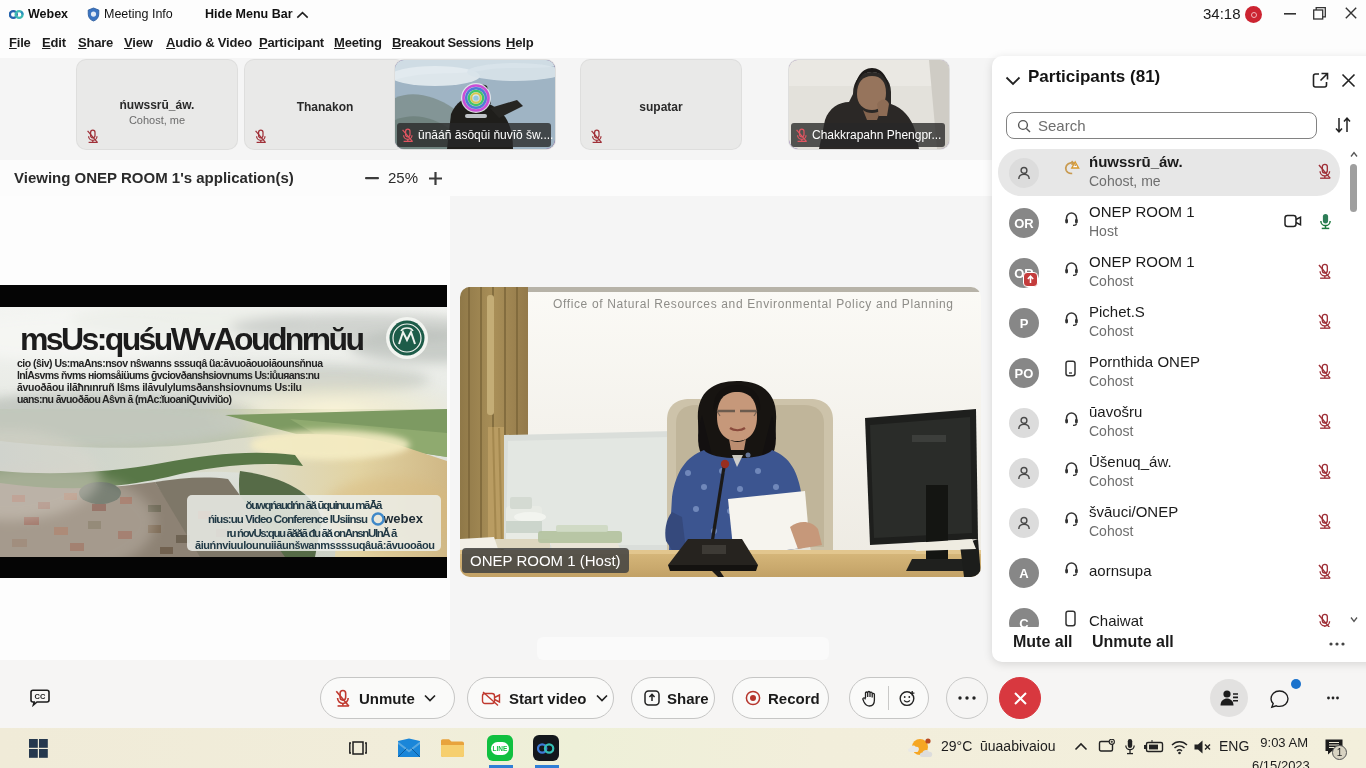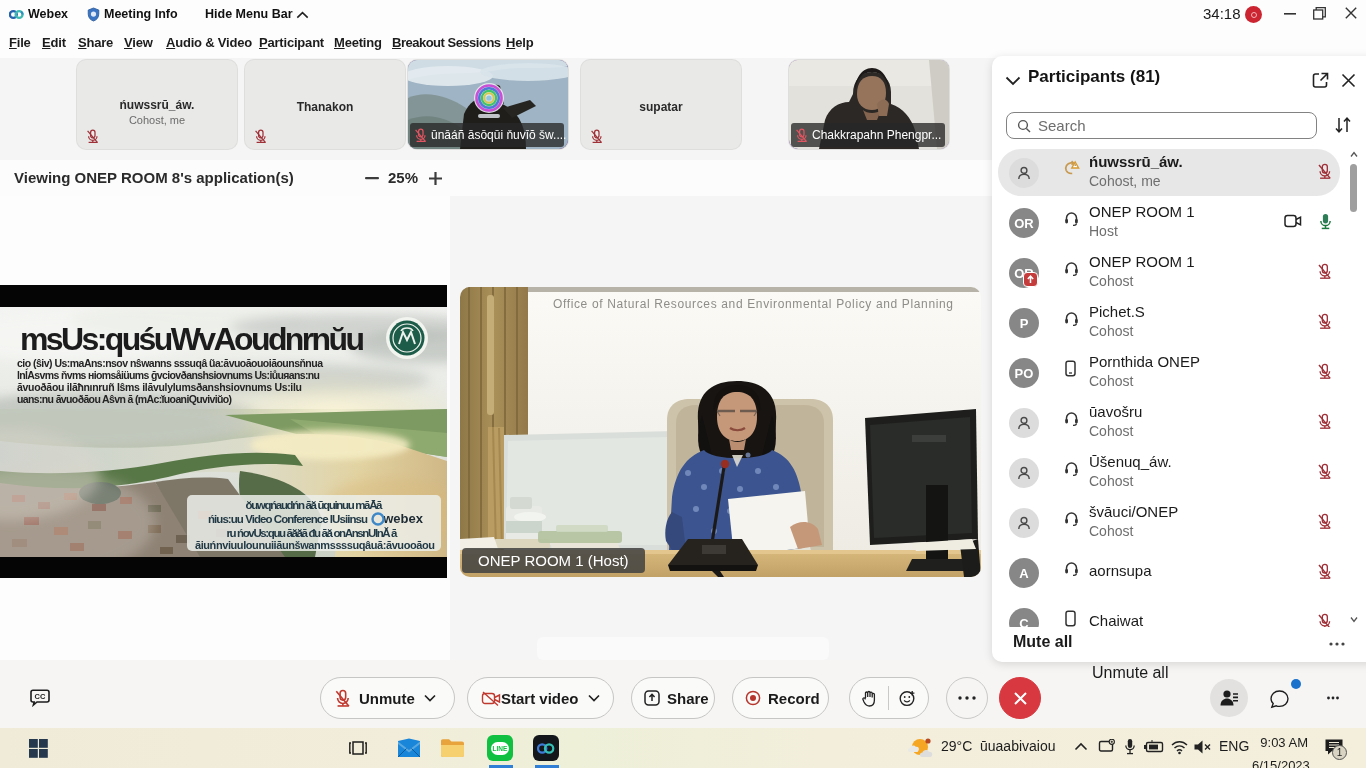--- a/index.html
+++ b/index.html
@@ -33,21 +33,21 @@
   <svg class="abs" style="left:9px;top:8px" width="15" height="13" viewBox="0 0 26 15">
     <circle cx="7.5" cy="7.5" r="6" fill="none" stroke="#2563ad" stroke-width="4"></circle>
     <circle cx="17.5" cy="7.5" r="6" fill="none" stroke="#3db9b2" stroke-width="4"></circle>
     <circle cx="17.5" cy="7.5" r="6" fill="none" stroke="#2f8fc0" stroke-width="4" stroke-dasharray="13 40" stroke-dashoffset="22"></circle>
   </svg>
   <div class="abs" style="left:28px;top:7px;font-size:12.5px;font-weight:700;color:#111">Webex</div>
   <svg class="abs" style="left:87px;top:7px" width="13" height="15" viewBox="0 0 16 17">
       <path d="M8 0.5 L14.5 3 V8 C14.5 12.5 11.5 15.5 8 16.5 C4.5 15.5 1.5 12.5 1.5 8 V3 Z" fill="#3a74c2" stroke="#2a5a9a" stroke-width="1"></path>
       <circle cx="8" cy="8" r="3.2" fill="#fff" opacity=".85"></circle>
     </svg>
-  <div class="abs" style="left:104px;top:7px;font-size:12.5px;font-weight:700;color:#111">Meeting Info</div>
+  <div class="abs" style="left:104px;top:7px;font-size:12.5px;font-weight:400;color:#111">Meeting Info</div>
   <div class="abs" style="left:205px;top:7px;font-size:12.5px;font-weight:700;color:#111">Hide Menu Bar</div>
   <svg class="abs" style="left:296px;top:11px" width="13" height="8" viewBox="0 0 15 9">
       <path d="M1.5 7.5 L7.5 1.8 L13.5 7.5" fill="none" stroke="#222" stroke-width="1.8"></path>
     </svg>
   <div class="abs" style="left:1203px;top:5px;font-size:15px;color:#1a1a1a">34:18</div>
   <div class="abs" style="left:1245px;top:6px;width:17px;height:17px;border-radius:50%;background:#cc2431"></div>
   <div class="abs" style="left:1250.5px;top:11.5px;width:6px;height:6px;border-radius:50%;border:1.5px solid #f0b6ba"></div>
   <svg class="abs" style="left:1284px;top:13px" width="12" height="2" viewBox="0 0 12 2">
       <rect width="12" height="1.6" fill="#333"></rect>
     </svg>
@@ -91,21 +91,21 @@
   <svg class="abs micoff-s" style="left:9px;top:69px" viewBox="0 0 13 15">
       <g stroke="#a03038" stroke-width="1.25" fill="none">
         <rect x="4.6" y="1.2" width="4.4" height="7.6" rx="2.2"></rect>
         <path d="M2.6 7.2 a4.2 4.2 0 0 0 8.4 0"></path>
         <line x1="6.8" y1="11.4" x2="6.8" y2="13.2"></line>
         <line x1="2.6" y1="13.4" x2="11.2" y2="13.4"></line>
         <line x1="1.6" y1="1.8" x2="11.6" y2="13.6"></line>
       </g>
     </svg>
 </div>
-<div class="thumb" style="left:408px;overflow:hidden;background:#701a75">
+<div class="thumb" style="left:395px;overflow:hidden;background:#701a75">
   <svg class="abs" style="left:0;top:0" width="160" height="89" viewBox="0 0 160 89">
     <rect width="160" height="89" fill="#9fb4c4"></rect>
     <path d="M0 20 C30 10 60 16 90 10 C115 6 140 10 160 6 V0 H0 Z" fill="#cfdce4"></path>
     <ellipse cx="40" cy="16" rx="45" ry="10" fill="#e3ebf0" opacity=".9"></ellipse>
     <ellipse cx="120" cy="12" rx="48" ry="9" fill="#d8e3ea" opacity=".9"></ellipse>
     <path d="M0 89 V38 C18 30 40 36 58 48 C70 56 78 66 82 89 Z" fill="#7e8f8e" opacity=".85"></path>
     <path d="M0 89 V60 C20 52 40 58 56 70 L60 89 Z" fill="#6d7f7a" opacity=".8"></path>
     <path d="M52 89 L56 54 C62 40 74 34 84 38 L98 46 C112 54 118 68 118 89 Z" fill="#1f1e1b"></path>
     <path d="M95 48 L122 40 L128 46 L104 58 Z" fill="#262522"></path>
     <path d="M84 38 C80 28 86 22 92 26 L96 44 Z" fill="#21201d"></path>
@@ -159,25 +159,25 @@
           <rect x="4.6" y="1.2" width="4.4" height="7.6" rx="2.2"></rect>
           <path d="M2.6 7.2 a4.2 4.2 0 0 0 8.4 0"></path>
           <line x1="6.8" y1="11.4" x2="6.8" y2="13.2"></line>
           <line x1="2.6" y1="13.4" x2="11.2" y2="13.4"></line>
           <line x1="1.6" y1="1.8" x2="11.6" y2="13.6"></line>
         </g>
       </svg>
     Chakkrapahn Phengpr...
   </div>
 </div>
-<div class="abs" style="left:14px;top:169px;font-size:15px;font-weight:700;color:#2b2b2b">Viewing ONEP ROOM 8's application(s)</div>
+<div class="abs" style="left:14px;top:169px;font-size:15px;font-weight:700;color:#2b2b2b">Viewing ONEP ROOM 1's application(s)</div>
 <svg class="abs" style="left:365px;top:177px" width="14" height="3" viewBox="0 0 14 3">
     <rect width="14" height="2.2" rx="1" fill="#3c3c3c"></rect>
   </svg>
-<div class="abs" style="left:388px;top:169px;font-size:15px;font-weight:700;color:#2b2b2b">25%</div>
+<div class="abs" style="left:388px;top:169px;font-size:15px;font-weight:400;color:#2b2b2b">25%</div>
 <svg class="abs" style="left:428px;top:171px" width="15" height="15" viewBox="0 0 15 15">
     <path d="M7.5 1 V14 M1 7.5 H14" stroke="#3c3c3c" stroke-width="2.2"></path>
   </svg>
 <svg class="abs" style="left:0;top:285px" width="447" height="293" viewBox="0 0 447 293">
   <defs>
     <linearGradient id="sky" x1="0" y1="0" x2="0" y2="1">
       <stop offset="0" stop-color="#f4f5f2"></stop>
         <stop offset=".55" stop-color="#e2e5df"></stop>
         <stop offset="1" stop-color="#ccd1c6"></stop>
     </linearGradient>
@@ -367,21 +367,21 @@
     <rect x="34" y="252" width="56" height="10" rx="2" fill="#ddd6bf"></rect>
   </g>
   <g fill="#f2efe6">
     <path d="M0 252 L34 250 L38 262 L0 263 Z"></path>
     <path d="M90 254 L156 252 L160 262 L92 263 Z" fill="#e9e5d8"></path>
     <path d="M452 256 L512 252 L516 262 L456 264 Z" fill="#efece1"></path>
   </g>
   <rect x="78" y="244" width="84" height="12" rx="3" fill="#b2c29e" opacity=".9"></rect>
   <rect x="96" y="238" width="52" height="7" rx="2" fill="#cdd8c2" opacity=".9"></rect>
 </svg>
-<div class="abs" style="left:462px;top:548px;height:25px;background:rgba(68,68,66,.88);border-radius:4px;color:#fff;font-size:15px;display:flex;align-items:center;padding:0 16px">ONEP ROOM 1 (Host)</div>
+<div class="abs" style="left:462px;top:548px;height:25px;background:rgba(68,68,66,.88);border-radius:4px;color:#fff;font-size:15px;display:flex;align-items:center;padding:0 8px">ONEP ROOM 1 (Host)</div>
 <div class="abs" style="left:537px;top:637px;width:292px;height:23px;background:#fafafa;border-radius:6px"></div>
 <div id="ctrlbar"></div>
 <svg class="abs" style="left:30px;top:689px" width="20" height="18" viewBox="0 0 20 18">
     <path d="M3 1.2 H17 C18.2 1.2 19 2 19 3.2 V11 C19 12.2 18.2 13 17 13 H7 L3.4 16 L4.2 13 H3 C1.8 13 1 12.2 1 11 V3.2 C1 2 1.8 1.2 3 1.2 Z" fill="none" stroke="#1c1c1c" stroke-width="1.6"></path>
     <text x="10" y="10" text-anchor="middle" font-size="7.5" font-weight="bold" fill="#1c1c1c">CC</text>
   </svg>
 <div class="pill" style="left:320px;width:135px">
   <svg style="margin-left:13px" width="17" height="19" viewBox="0 0 13 15">
       <g stroke="#c0392f" stroke-width="1.25" fill="none">
         <rect x="4.6" y="1.2" width="4.4" height="7.6" rx="2.2"></rect>
@@ -397,21 +397,21 @@
     </svg>
 </div>
 <div class="pill" style="left:467px;width:147px">
   <svg style="margin-left:13px" width="20" height="17" viewBox="0 0 20 17">
       <g stroke="#c0392f" stroke-width="1.4" fill="none">
         <rect x="1.5" y="3.5" width="12" height="10" rx="2.5"></rect>
         <path d="M13.5 7.5 L18.5 5 V12 L13.5 9.5"></path>
         <line x1="2" y1="2" x2="17" y2="15.5"></line>
       </g>
     </svg>
-  <span style="">Start video</span>
+  <span style="margin-left:8px">Start video</span>
   <svg style="margin-left:9px" width="12" height="8" viewBox="0 0 12 8">
       <path d="M1 1.5 L6 6.5 L11 1.5" fill="none" stroke="#222" stroke-width="1.7"></path>
     </svg>
 </div>
 <div class="pill" style="left:631px;width:84px">
   <svg style="margin-left:12px" width="16" height="16" viewBox="0 0 16 16">
       <rect x="1" y="1" width="14" height="14" rx="3.5" fill="none" stroke="#222" stroke-width="1.5"></rect>
       <path d="M8 11 V4.6 M5.4 7 L8 4.4 L10.6 7" fill="none" stroke="#222" stroke-width="1.5"></path>
     </svg>
   <span style="margin-left:7px">Share</span>
@@ -713,21 +713,21 @@
   <div class="abs" style="left:357px;top:94px;width:9px;height:477px">
     <svg class="abs" style="left:0.5px;top:1px" width="8" height="7" viewBox="0 0 8 7">
         <path d="M1 5.5 L4 1.5 L7 5.5" fill="none" stroke="#555" stroke-width="1.3"></path>
       </svg>
     <div class="abs" style="left:1px;top:14px;width:7px;height:48px;border-radius:3.5px;background:#9f9f9f"></div>
     <svg class="abs" style="left:0.5px;top:466px" width="8" height="7" viewBox="0 0 8 7">
         <path d="M1 1.5 L4 5.5 L7 1.5" fill="none" stroke="#555" stroke-width="1.3"></path>
       </svg>
   </div>
   <div class="abs" style="left:21px;top:577px;font-size:16px;font-weight:700;color:#1b1b1b">Mute all</div>
-  <div class="abs" style="left:100px;top:608px;font-size:16px;font-weight:400;color:#1b1b1b">Unmute all</div>
+  <div class="abs" style="left:100px;top:577px;font-size:16px;font-weight:700;color:#1b1b1b">Unmute all</div>
   <svg class="abs" style="left:337px;top:586px" width="16" height="4" viewBox="0 0 16 4">
       <circle cx="2" cy="2" r="1.6" fill="#444"></circle>
       <circle cx="8" cy="2" r="1.6" fill="#444"></circle>
       <circle cx="14" cy="2" r="1.6" fill="#444"></circle>
     </svg>
 </div>
 <div id="taskbar">
   <svg class="abs" style="left:29px;top:11px" width="19" height="19" viewBox="0 0 19 19">
       <g fill="#25384e">
         <rect x="0" y="0" width="8.8" height="8.8"></rect>

